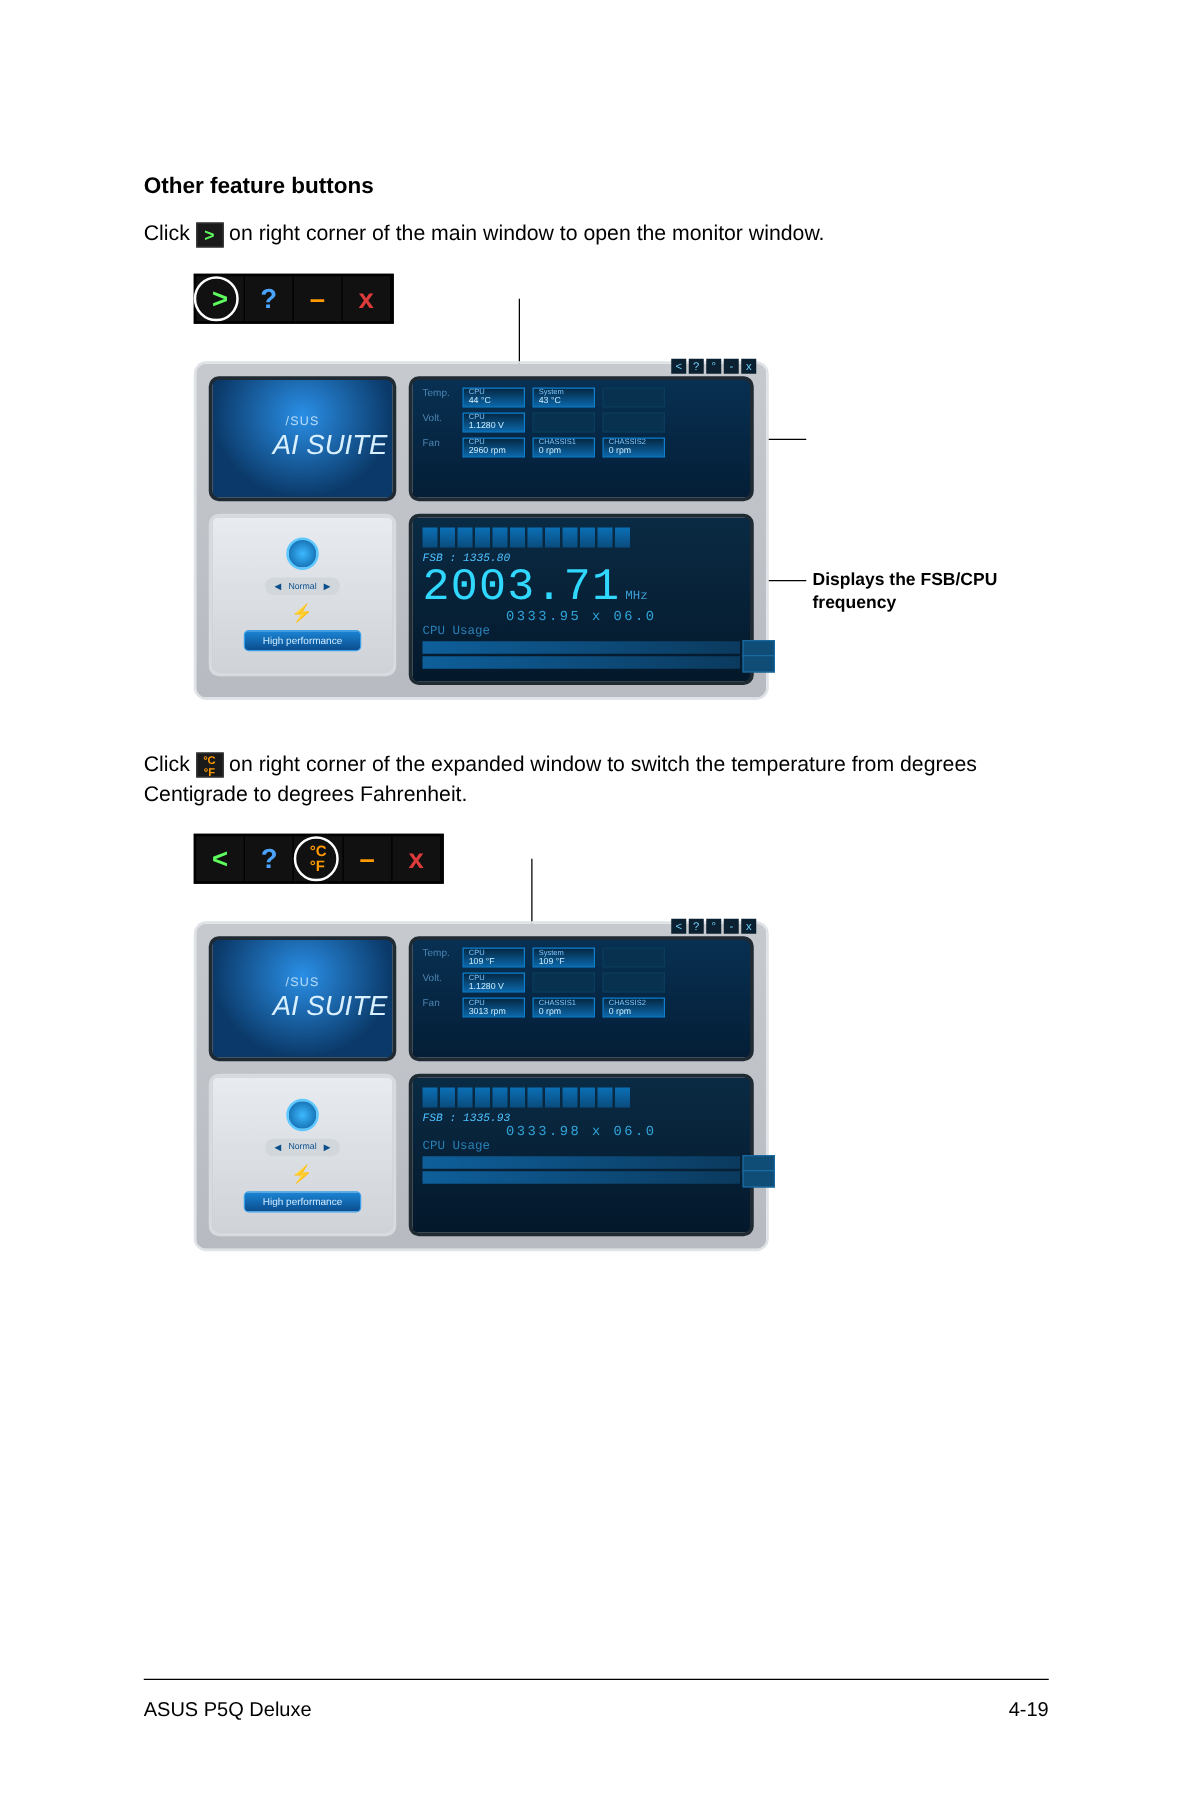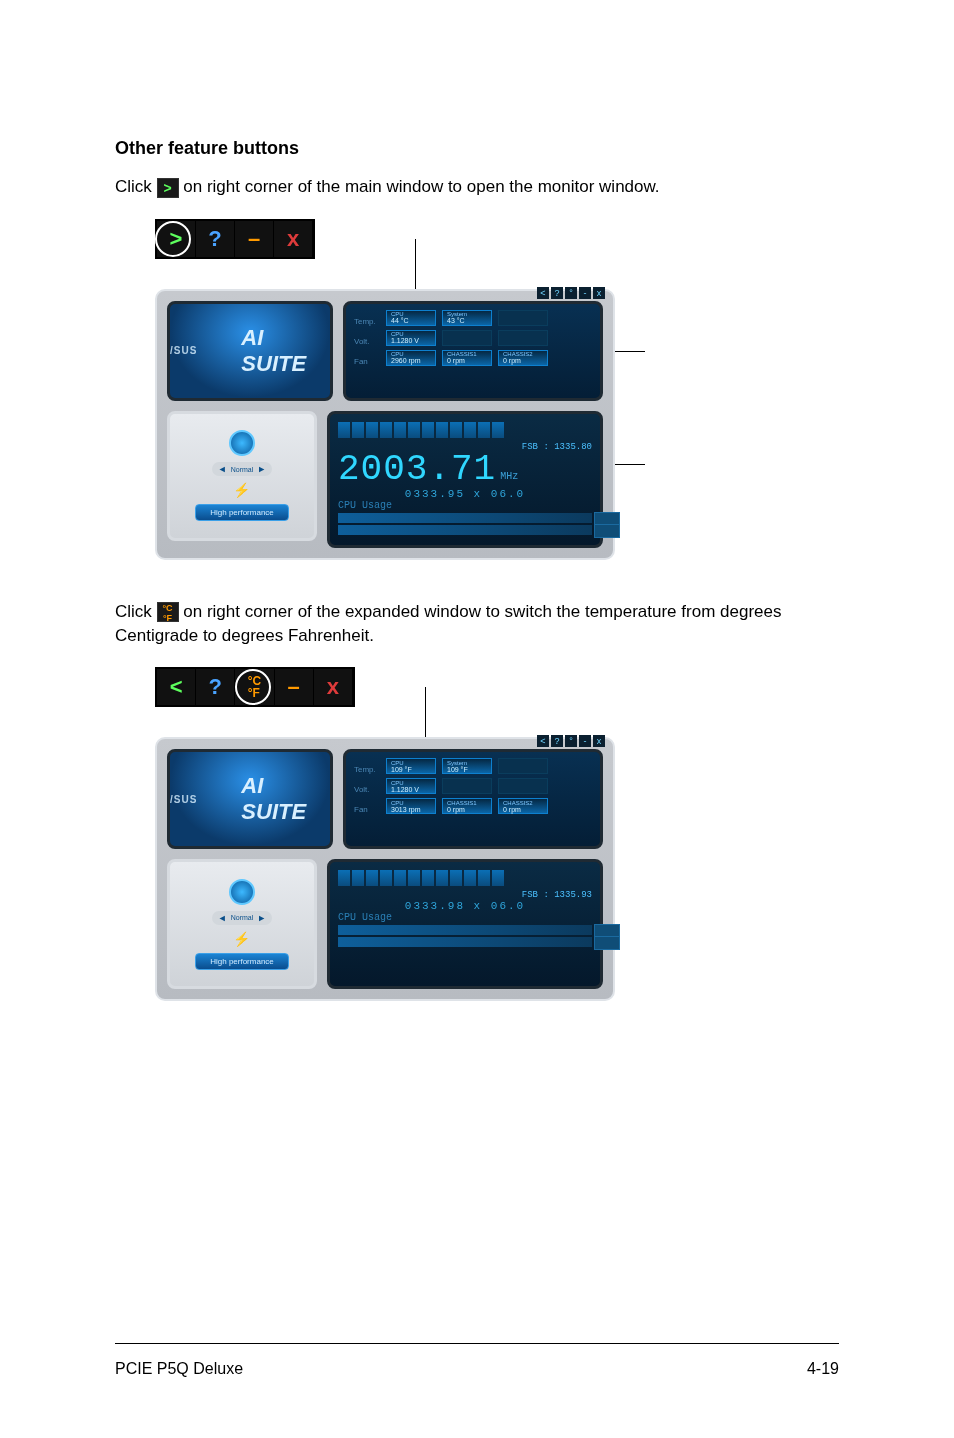--- a/index.html
+++ b/index.html
@@ -100,41 +100,41 @@
     color: #6fd4ff;
   }
   .mini-toolbar span {
     width: 12px; height: 12px;
     background: #0b2030;
     display: flex; align-items:center; justify-content:center;
     font-size: 9px;
   }
   .row1 { display:flex; gap:10px; }
   .logo-box {
-    width: 166px; height: 100px;
+    width: 150px; height: 100px;
     background: radial-gradient(ellipse at 50% 30%, #2a8fe6 0%, #0b3a6a 70%);
     border: 3px solid #1f2a33;
     border-radius: 8px;
     color: #d9f0ff;
-    display:flex; flex-direction:row;
+    display:flex; flex-direction:column;
     align-items:center; justify-content:center;
-    font-weight:bold;
+    font-weight:normal;
   }
   .logo-box .brand { font-size:10px; letter-spacing:1px; opacity:.8;}
   .logo-box .name { font-size:22px; font-style:italic; font-family: Arial Black, Arial; margin-left: 44px; }
   .readouts {
     flex:1;
     background: linear-gradient(#083052,#041e36);
     border: 3px solid #1f2a33;
     border-radius: 8px;
     padding: 6px 8px;
     color: #9fd8ff;
     font-size: 8px;
   }
-  .readouts .rrow { display:flex; align-items:flex-end; gap:6px; margin-bottom:4px;}
+  .readouts .rrow { display:flex; align-items:flex-start; gap:6px; margin-bottom:4px;}
   .readouts .lab { width:26px; color:#4b86b4;}
   .readouts .cell {
     background: linear-gradient(#052843,#0b66a8);
     border:1px solid #0d80cf;
     padding:0 4px;
     height:16px; min-width:50px;
     display:flex; flex-direction:column; justify-content:center;
     line-height:1;
   }
   .readouts .cell .sub{ font-size:6px; color:#7ec6ff;}
@@ -172,21 +172,21 @@
     border:3px solid #1f2a33; border-radius:8px;
     padding:8px; color:#30d7ff;
     font-family: 'Courier New', monospace;
   }
   .freq-box .ticks { display:flex; gap:2px; margin-bottom:4px;}
   .freq-box .ticks i{
     width:12px;height:16px;
     background:linear-gradient(#0b6fb5,#0a4c7e);
     display:block;
   }
-  .freq-box .fsb { text-align:right; font-size:9px; color:#4cc1ff;}
+  .freq-box .fsb { font-size:9px; color:#4cc1ff;font-style:italic;}
   .freq-box .big { font-size:36px; font-weight:normal; letter-spacing:1px; line-height:1;}
   .freq-box .unit{ font-size:10px; color:#3b9fd6; display:inline-block; margin-left:4px;}
   .freq-box .mul { text-align:center; font-size:11px; color:#2fa4d9; letter-spacing:2px;}
   .freq-box .usage-lab{ font-size:10px; color:#2a7fb5;}
   .freq-box .usage-bar{
     height:10px; background:linear-gradient(90deg,#0e5f9b,#0b3a5e);
     position:relative; margin:2px 0;
   }
   .freq-box .usage-bar::after{
     content:''; position:absolute; right:-28px; top:-1px;
@@ -325,20 +325,21 @@
         <div class="usage-bar">
             <span class="pct">0%</span>
           </div>
       </div>
     </div>
   </div>
 
   <div class="lead-line-h" style="left:460px;top:62px;width:30px;"></div>
 
   <div class="lead-line-h" style="left:460px;top:175px;width:30px;"></div>
+  <div class="annot" style="left:495px;top:165px;">Displays the FSB/CPU frequency</div>
 </div>
 
 <p class="body-text" style="">
   <span>Click </span>
   <span class="inline-icon orange" style="font-size:9px;line-height:10px;">°C<br>°F</span>
   <span> on right corner of the expanded window to switch the temperature from degrees Centigrade to degrees Fahrenheit.</span>
 </p>
 
 <div style="position:relative;">
   <div class="toolbar" style="width:200px;">
@@ -439,15 +440,15 @@
           </div>
         <div class="usage-bar">
             <span class="pct">4%</span>
           </div>
       </div>
     </div>
   </div>
 </div>
 
 <div class="footer">
-  <span>PCIE P5Q Deluxe</span>
+  <span>ASUS P5Q Deluxe</span>
   <span>4-19</span>
 </div>
 
 </body></html>

